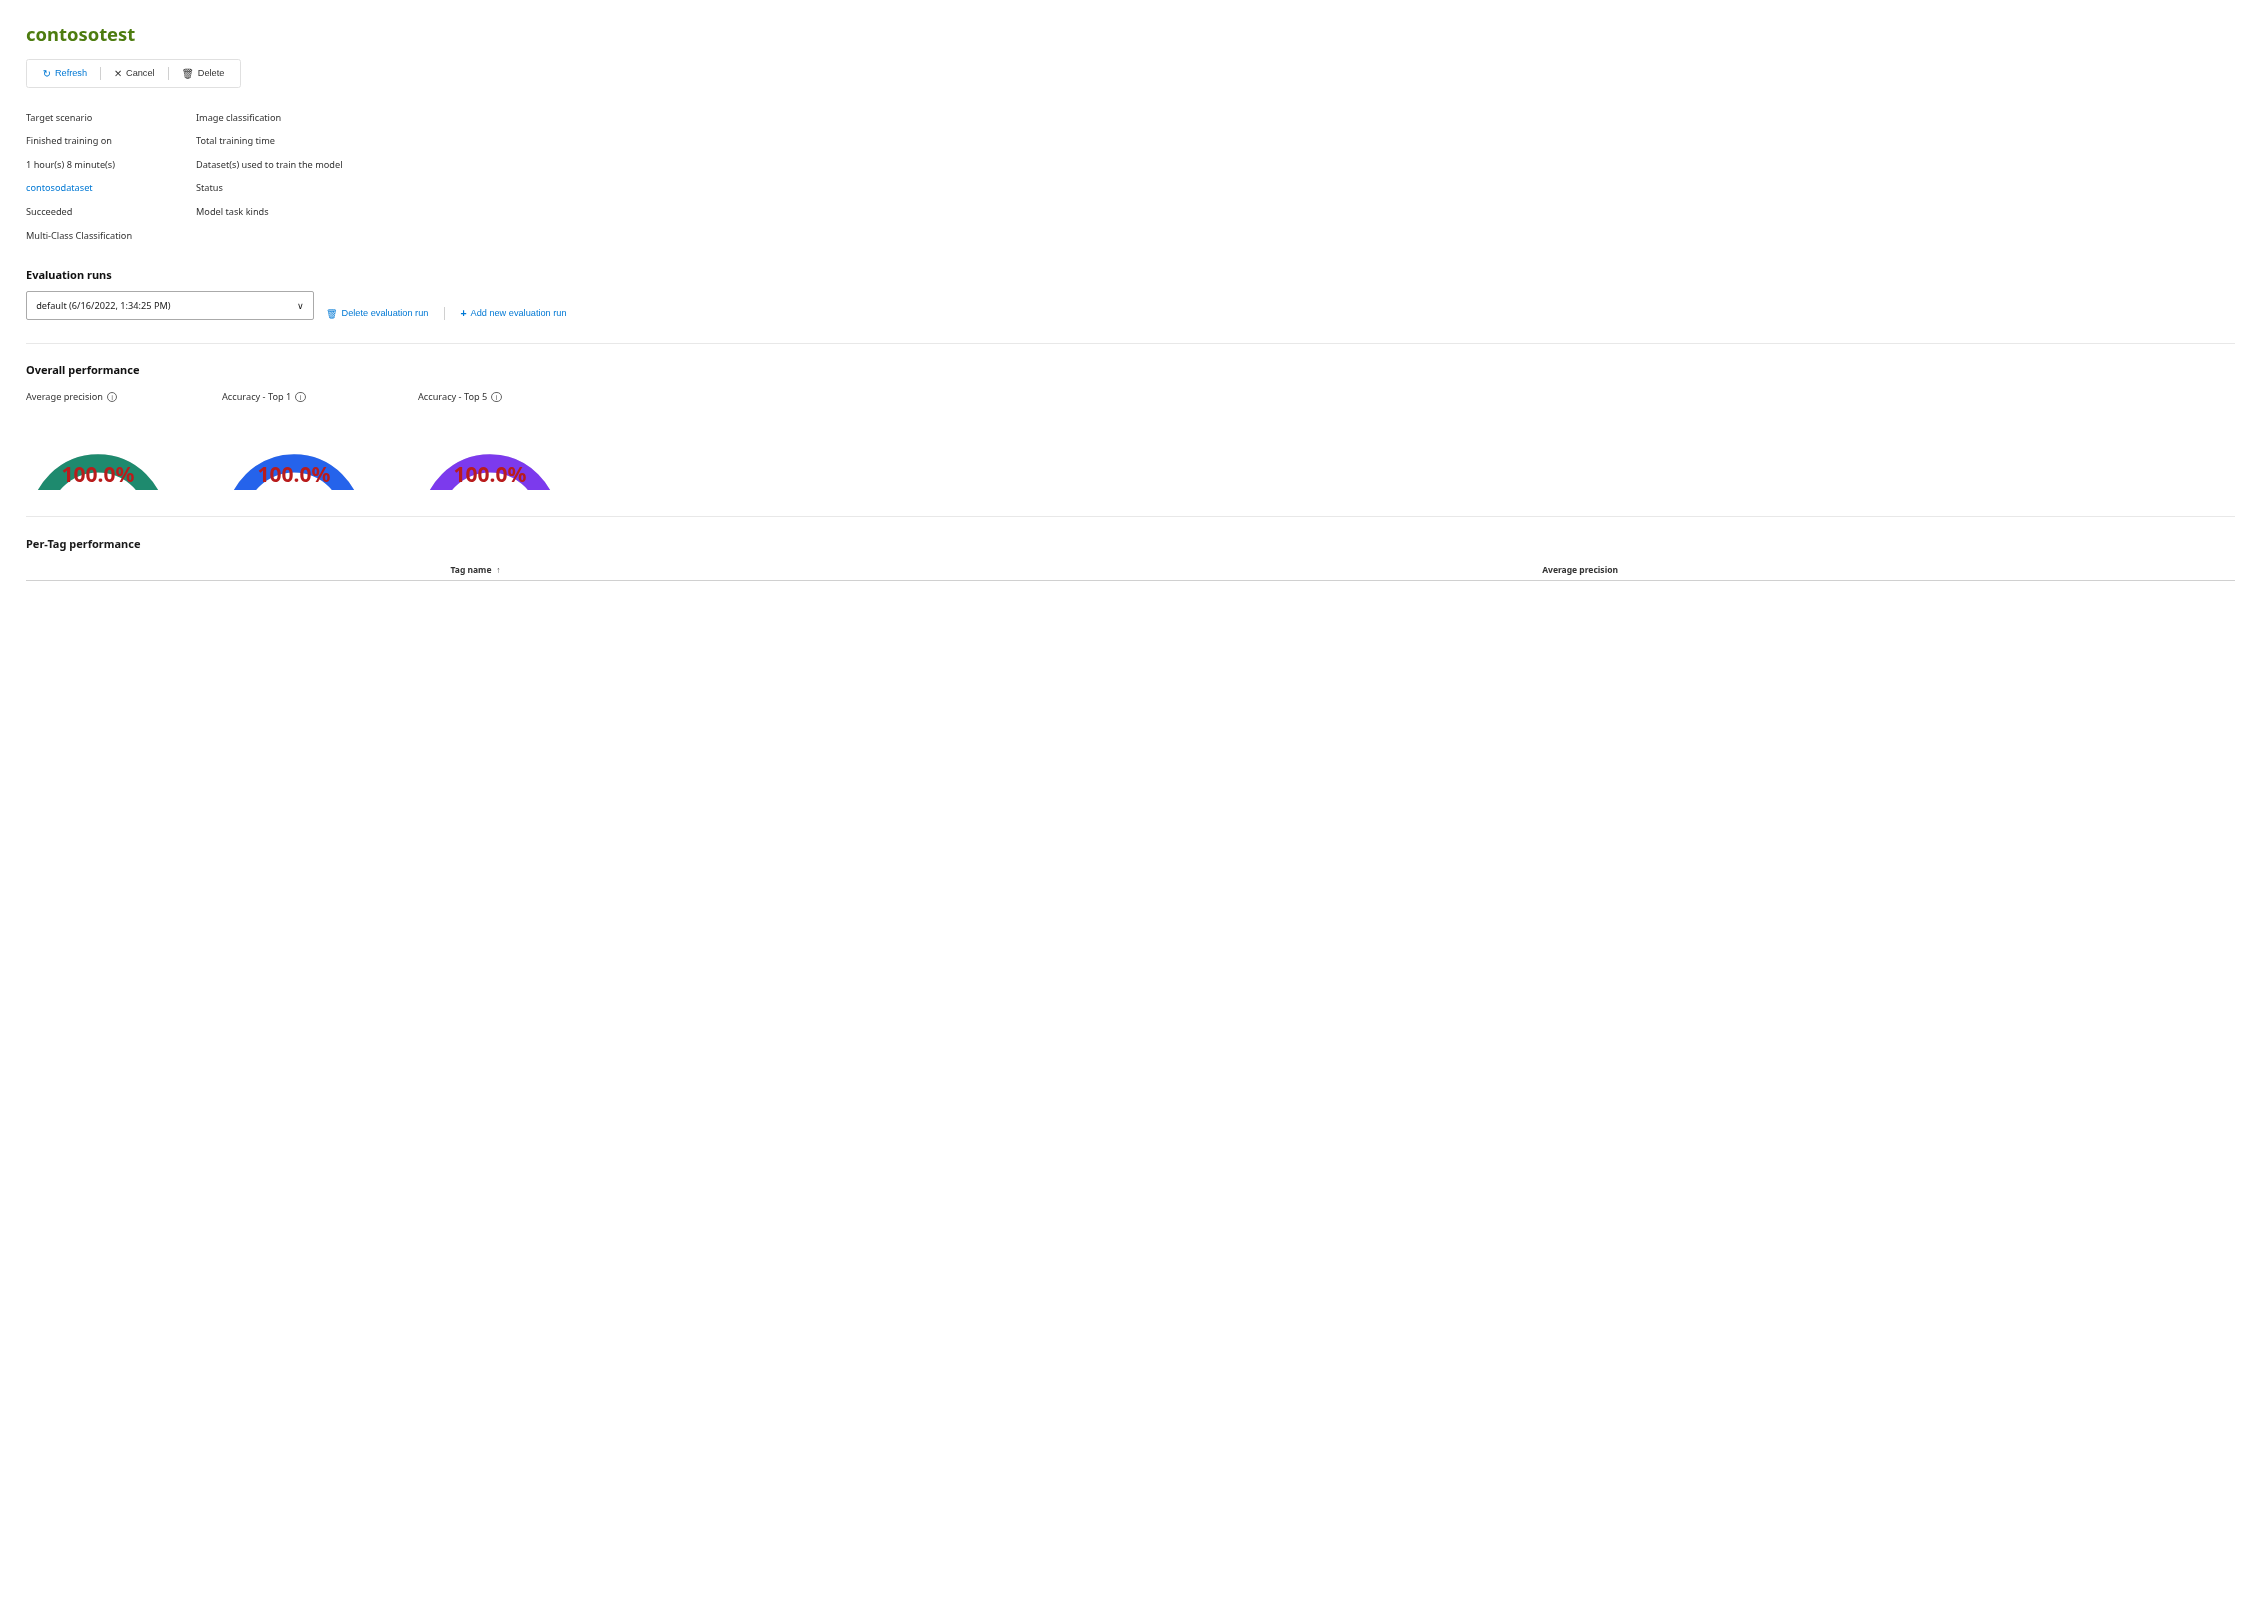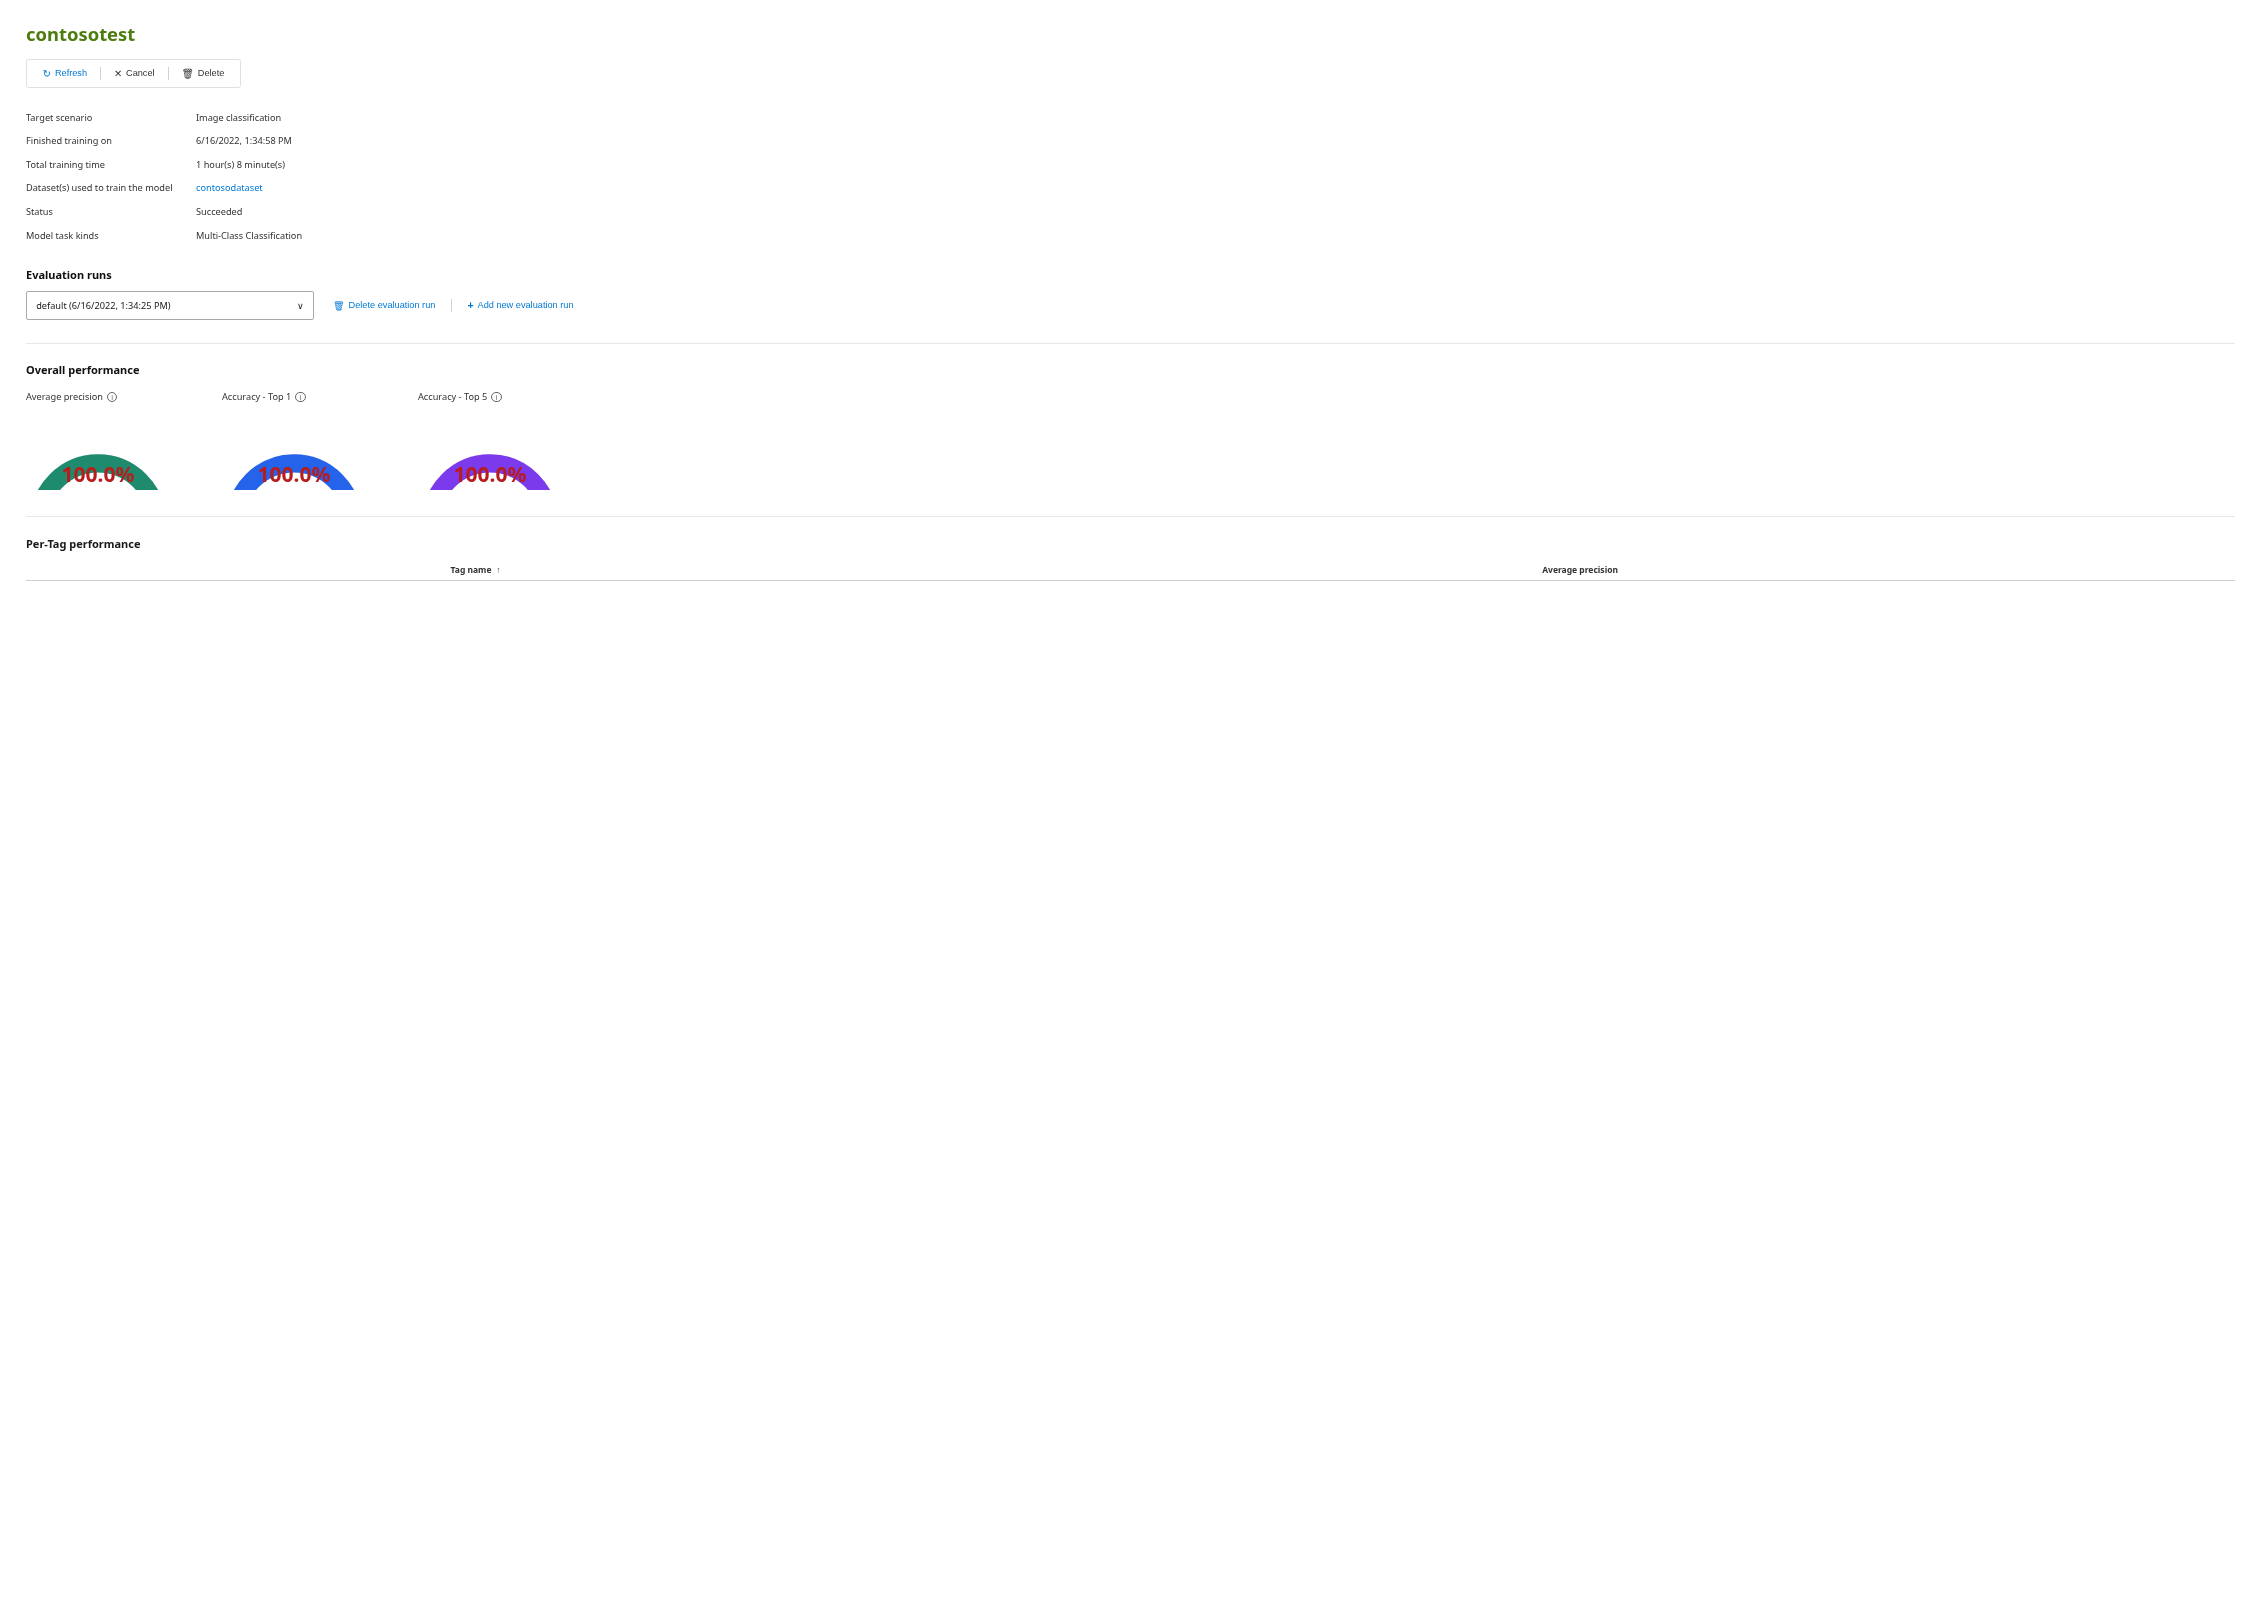--- a/index.html
+++ b/index.html
@@ -70,22 +70,22 @@
       text-decoration: none;
     }
     .section-title {
       font-size: 11px;
       font-weight: 700;
       margin-bottom: 9.2px;
       color: #111;
     }
     .eval-runs-row {
       display: flex;
-      align-items: center;
-      gap: 19px;
+      align-items: flex-end;
+      gap: 12px;
       margin-bottom: 23.6px;
     }
     .eval-dropdown {
       display: flex;
       align-items: center;
       justify-content: space-between;
       border: 0.7px solid #aaa;
       border-radius: 2px;
       padding: 6.6px 9.2px;
       width: 288px;
@@ -218,21 +218,20 @@
   <button class="toolbar-btn delete">
     <span class="toolbar-icon">🗑</span>
     <span>Delete</span>
   </button>
 </div>
 
 <div class="info-grid" id="info-grid">
 <div class="info-label">Target scenario</div>
     <div class="info-value">Image classification</div>
     <div class="info-label">Finished training on</div>
-    <div class="info-value">6/16/2022, 1:34:58 PM</div>
     <div class="info-label">Total training time</div>
     <div class="info-value">1 hour(s) 8 minute(s)</div>
     <div class="info-label">Dataset(s) used to train the model</div>
     <div class="info-value link">contosodataset</div>
     <div class="info-label">Status</div>
     <div class="info-value">Succeeded</div>
     <div class="info-label">Model task kinds</div>
     <div class="info-value">Multi-Class Classification</div>
   </div>
 

